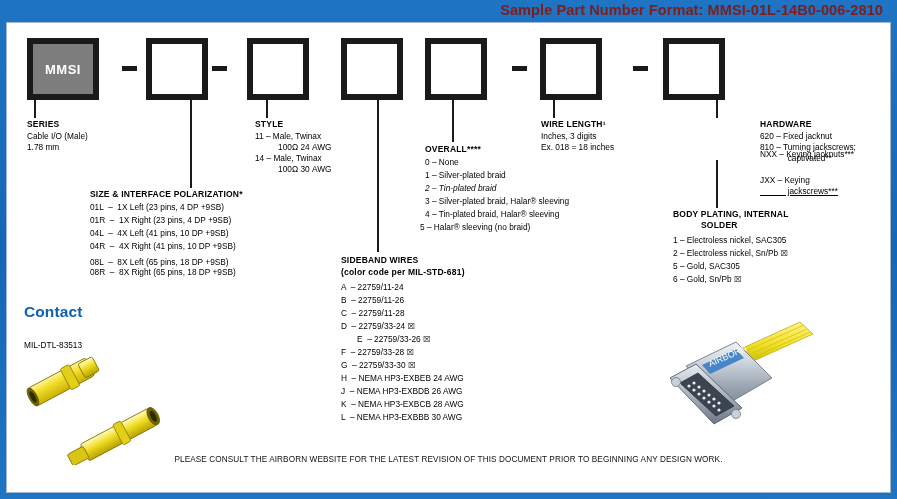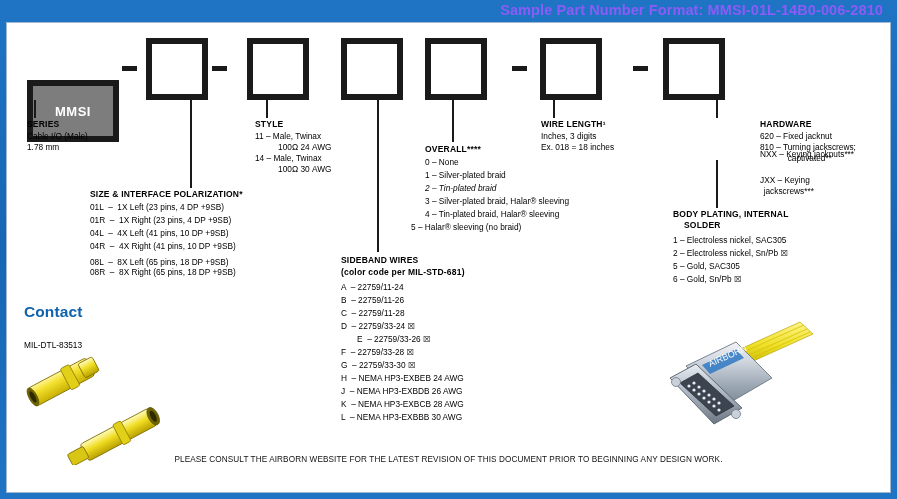--- a/index.html
+++ b/index.html
@@ -33,21 +33,21 @@
     left: 6px; top: 22px;
     width: 885px; height: 471px;
     background: #ffffff;
     border: 1px solid #9fb8cf;
     box-sizing: border-box;
   }
   .header-title {
     position: absolute;
     right: 14px;
     top: 2px;
-    color: #8b5cf6;
+    color: #7f1d1d;
     font-size: 14.5px;
     font-weight: bold;
     letter-spacing: 0.1px;
     white-space: nowrap;
   }
   
   .box {
     position: absolute;
     border: 6px solid #1a1a1a;
     background: #ffffff;
@@ -133,21 +133,21 @@
 <body>
 
 <div id="page">
 
   <div class="frame-outer"></div>
 
   <div class="header-title">Sample Part Number Format: MMSI-01L-14B0-006-2810</div>
 
   <div class="frame-inner"></div>
 
-  <div class="box filled" style="left:27px; top:38px; width:92px; height:62px;margin-top:42px;">
+  <div class="box filled" style="left:27px; top:38px; width:72px; height:62px;">
     <span class="box-label">MMSI</span>
   </div>
   <div class="dash" style="left:122px; top:66px;"></div>
 
   <div class="box" style="left:146px; top:38px; width:62px; height:62px;"></div>
   <div class="dash" style="left:212px; top:66px;"></div>
 
   <div class="box" style="left:247px; top:38px; width:62px; height:62px;"></div>
 
   <div class="box" style="left:341px; top:38px; width:62px; height:62px;"></div>
@@ -178,44 +178,44 @@
   <div class="txt" style="left:255px; top:142px;">          100Ω 24 AWG</div>
   <div class="txt" style="left:255px; top:153px;">14 – Male, Twinax</div>
   <div class="txt" style="left:255px; top:164px;">          100Ω 30 AWG</div>
 
   <div class="txt ttl" style="left:425px; top:144px;">OVERALL****</div>
   <div class="txt" style="left:425px; top:157px;">0 – None</div>
   <div class="txt" style="left:425px; top:170px;">1 – Silver-plated braid</div>
   <div class="txt" style="left:425px; top:183px;font-style:italic;">2 – Tin-plated braid</div>
   <div class="txt" style="left:425px; top:196px;">3 – Silver-plated braid, Halar® sleeving</div>
   <div class="txt" style="left:425px; top:209px;">4 – Tin-plated braid, Halar® sleeving</div>
-  <div class="txt" style="left:411px; top:222px;">5 – Halar® sleeving (no braid)</div>
+  <div class="txt" style="left:420px; top:222px;">5 – Halar® sleeving (no braid)</div>
 
   <div class="txt ttl" style="left:541px; top:119px;">WIRE LENGTH¹</div>
   <div class="txt" style="left:541px; top:131px;">Inches, 3 digits</div>
   <div class="txt" style="left:541px; top:142px;">Ex. 018 = 18 inches</div>
 
   <div class="txt ttl" style="left:760px; top:119px;">HARDWARE</div>
   <div class="txt" style="left:760px; top:131px;">620 – Fixed jacknut</div>
   <div class="txt" style="left:760px; top:142px;">810 – Turning jackscrews;</div>
   <div class="txt" style="left:760px; top:153px;">            captivated**</div>
   <div class="txt" style="left:760px; top:149px;">NXX – Keying jacknuts***</div>
   <div class="txt" style="left:760px; top:175px;">JXX – Keying</div>
-  <div class="txt" style="left:736px; top:186px;">            jackscrews***</div>
+  <div class="txt" style="left:760px; top:186px;text-decoration:underline;">            jackscrews***</div>
 
   <div class="txt ttl" style="left:90px; top:189px;">SIZE &amp; INTERFACE POLARIZATION*</div>
   <div class="txt" style="left:90px; top:202px;">01L  –  1X Left (23 pins, 4 DP +9SB)</div>
   <div class="txt" style="left:90px; top:215px;">01R  –  1X Right (23 pins, 4 DP +9SB)</div>
   <div class="txt" style="left:90px; top:228px;">04L  –  4X Left (41 pins, 10 DP +9SB)</div>
   <div class="txt" style="left:90px; top:241px;">04R  –  4X Right (41 pins, 10 DP +9SB)</div>
   <div class="txt" style="left:90px; top:257px;">08L  –  8X Left (65 pins, 18 DP +9SB)</div>
   <div class="txt" style="left:90px; top:267px;">08R  –  8X Right (65 pins, 18 DP +9SB)</div>
 
   <div class="txt ttl" style="left:673px; top:209px;">BODY PLATING, INTERNAL</div>
-  <div class="txt ttl" style="left:684px; top:220px;">SOLDER</div>
+  <div class="txt ttl" style="left:701px; top:220px;">SOLDER</div>
   <div class="txt" style="left:673px; top:235px;">1 – Electroless nickel, SAC305</div>
   <div class="txt" style="left:673px; top:248px;">2 – Electroless nickel, Sn/Pb ☒</div>
   <div class="txt" style="left:673px; top:261px;">5 – Gold, SAC305</div>
   <div class="txt" style="left:673px; top:274px;">6 – Gold, Sn/Pb ☒</div>
 
   <div class="txt ttl" style="left:341px; top:255px;text-align:right;">SIDEBAND WIRES</div>
   <div class="txt ttl" style="left:341px; top:267px;">(color code per MIL-STD-681)</div>
   <div class="txt" style="left:341px; top:282px;">A  – 22759/11-24</div>
   <div class="txt" style="left:341px; top:295px;">B  – 22759/11-26</div>
   <div class="txt" style="left:341px; top:308px;">C  – 22759/11-28</div>

